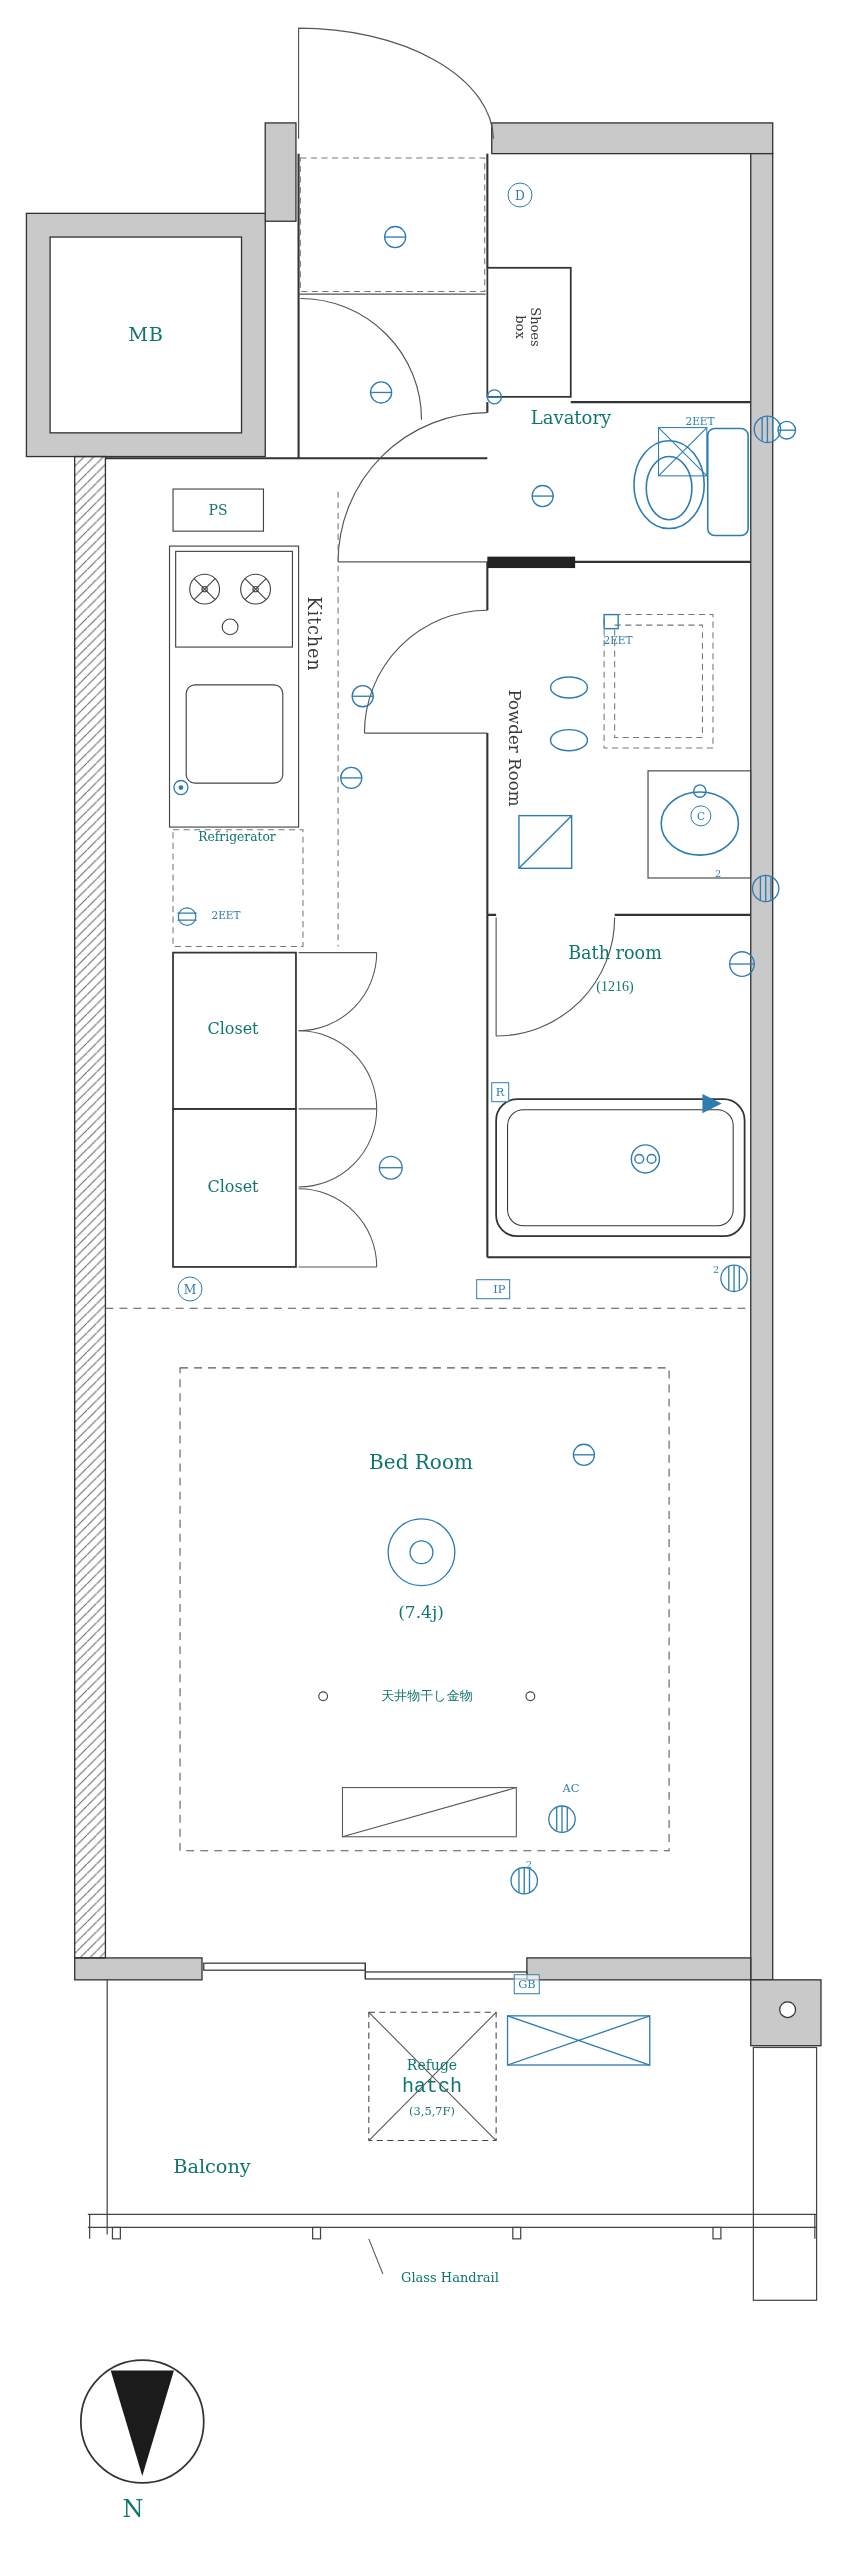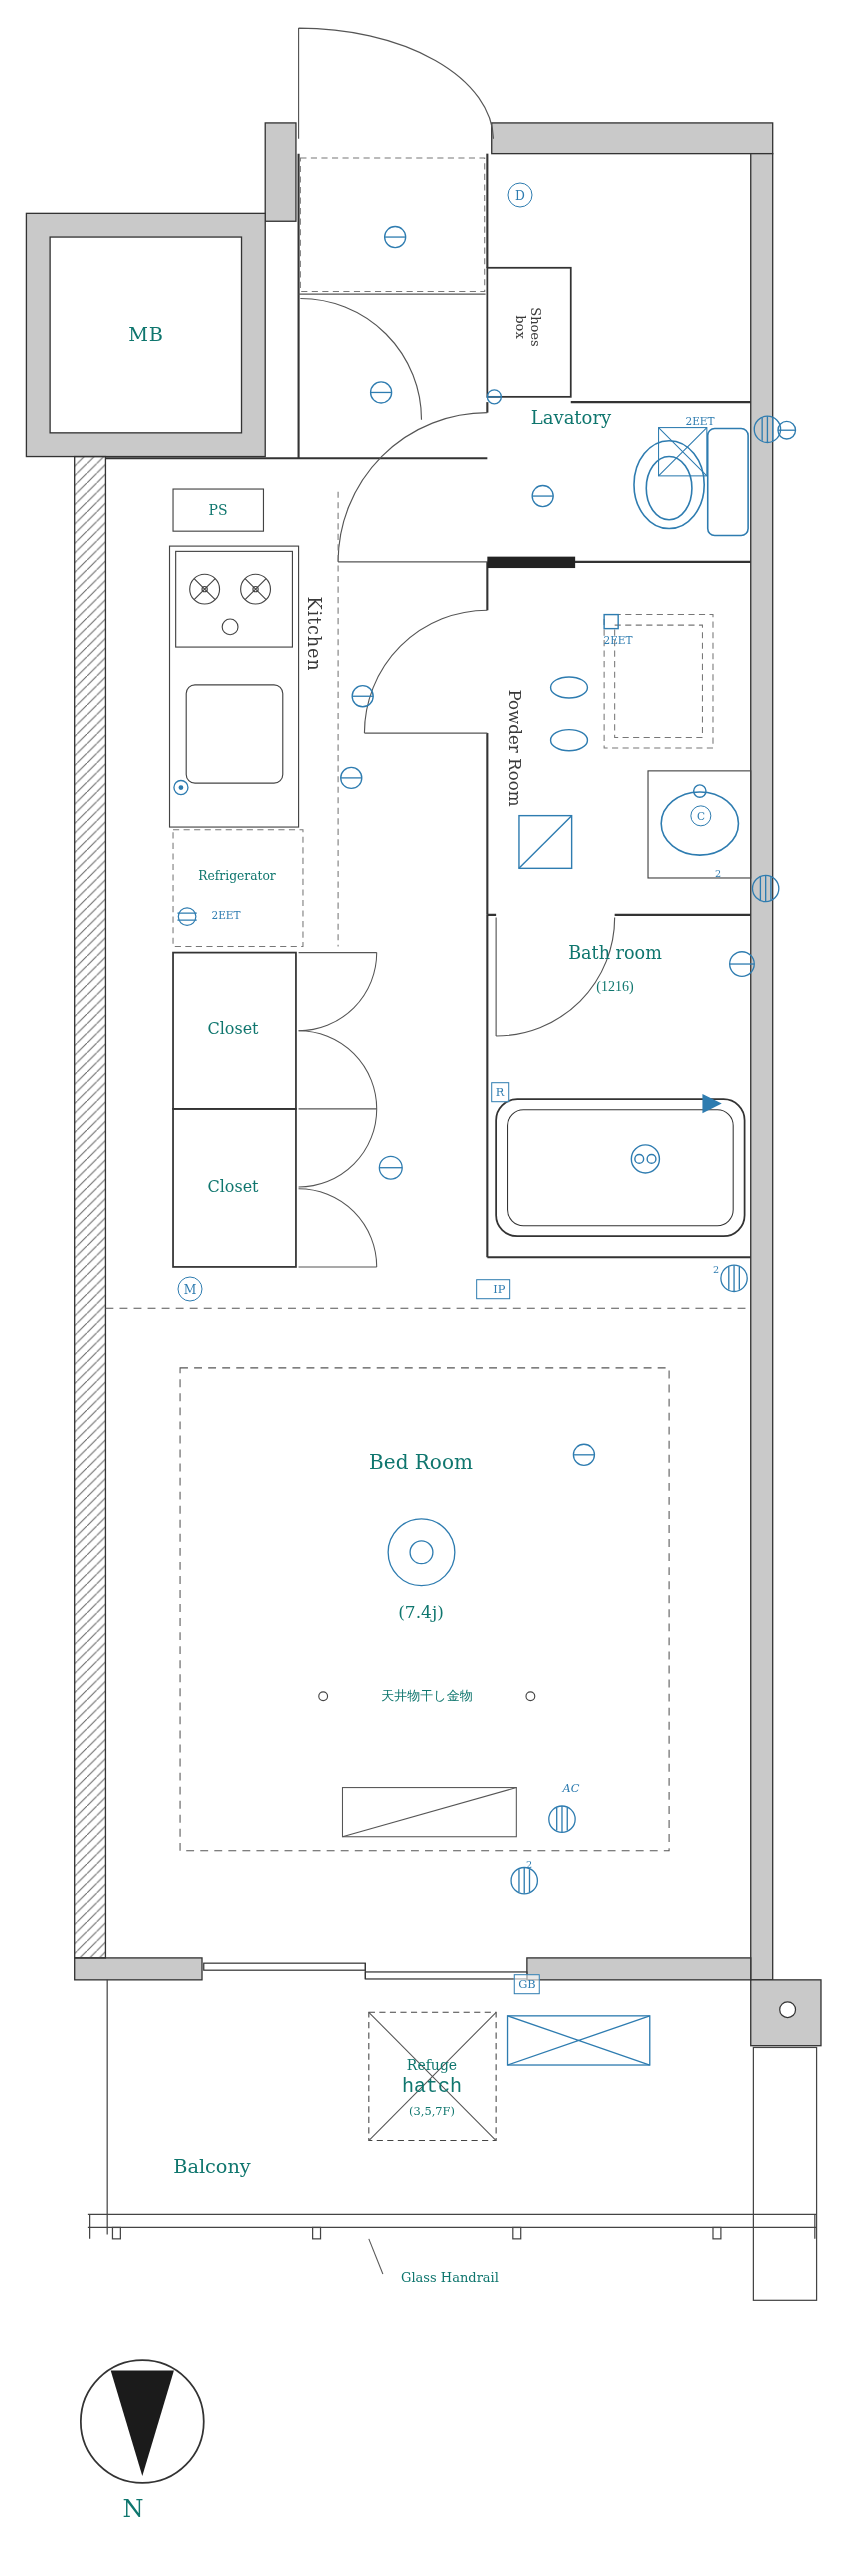--- a/index.html
+++ b/index.html
@@ -259,40 +259,40 @@
     <polygon points="126,2700 198,2700 162,2820" fill="#1b1b1b"></polygon>
   </g>
 </svg>
 
 <div class="label" style="left:146px;top:335px;font-size:19.3px;letter-spacing:0.9px;">MB</div>
 <div class="label" style="left:218px;top:510px;font-size:14px;">PS</div>
 <div class="vlabel vwrap" style="left:527px;top:327px;font-size:13px;">Shoes box</div>
 <div class="label" style="left:571px;top:408px;font-size:18px;margin-top:10px;">Lavatory</div>
 <div class="vlabel" style="left:314px;top:634px;font-size:17.6px;letter-spacing:0.9px;">Kitchen</div>
 <div class="vlabel" style="left:514px;top:748px;font-size:16.7px;">Powder Room</div>
-<div class="label" style="left:237px;top:876px;font-size:12.3px;">Refrigerator</div>
+<div class="label" style="left:237px;top:837px;font-size:12.3px;">Refrigerator</div>
 <div class="label" style="left:233px;top:1029px;font-size:16px;">Closet</div>
 <div class="label" style="left:233px;top:1187px;font-size:16px;">Closet</div>
 <div class="label" style="left:615px;top:954px;font-size:17.6px;text-align:center;">Bath room</div>
 <div class="label" style="left:615px;top:987px;font-size:14px;font-family:Liberation Serif, serif;">(1216)</div>
 <div class="label" style="left:421px;top:1462px;font-size:20px;">Bed Room</div>
 <div class="label" style="left:421px;top:1612px;font-size:17px;">(7.4j)</div>
 <div class="label" style="left:427px;top:1696px;font-size:13px;">天井物干し金物</div>
 <div class="label" style="left:212px;top:2167px;font-size:19.3px;">Balcony</div>
 <div class="label" style="left:432px;top:2065px;font-size:14px;">Refuge</div>
 <div class="label" style="left:432px;top:2087px;font-size:20px;font-family:Liberation Mono, monospace;">hatch</div>
 <div class="label" style="left:432px;top:2112px;font-size:11.4px;">(3,5,7F)</div>
 <div class="label" style="left:450px;top:2278px;font-size:13px;">Glass Handrail</div>
 <div class="label" style="left:133px;top:2509px;font-size:24px;">N</div>
 
 <div class="ccode" style="left:520px;top:195px;font-size:12.3px;">D</div>
 <div class="ccode" style="left:190px;top:1289px;font-size:12.3px;">M</div>
 <div class="bcode" style="left:493px;top:1289px;font-size:11.4px;padding-left:16px;">IP</div>
 <div class="bcode" style="left:500px;top:1092px;font-size:11.4px;">R</div>
-<div class="label code" style="left:571px;top:1789px;font-size:11.4px;font-style:italic;">AC</div>
+<div class="label code" style="left:571px;top:1789px;font-size:11.4px;">AC</div>
 <div class="bcode" style="left:527px;top:1984px;font-size:11.4px;">GB</div>
 <div class="ccode" style="left:701px;top:816px;width:19.3px;height:19.3px;font-size:10.5px;">C</div>
 <div class="label code" style="left:700px;top:421px;font-size:10.5px;">2EET</div>
 <div class="label code" style="left:618px;top:640px;font-size:10.5px;">2EET</div>
 <div class="label code" style="left:226px;top:915px;font-size:10.5px;">2EET</div>
 <div class="label code" style="left:718px;top:874px;font-size:9.7px;">2</div>
 <div class="label code" style="left:716px;top:1270px;font-size:9.7px;">2</div>
 <div class="label code" style="left:529px;top:1865px;font-size:9.7px;">2</div>
 
 </div>

